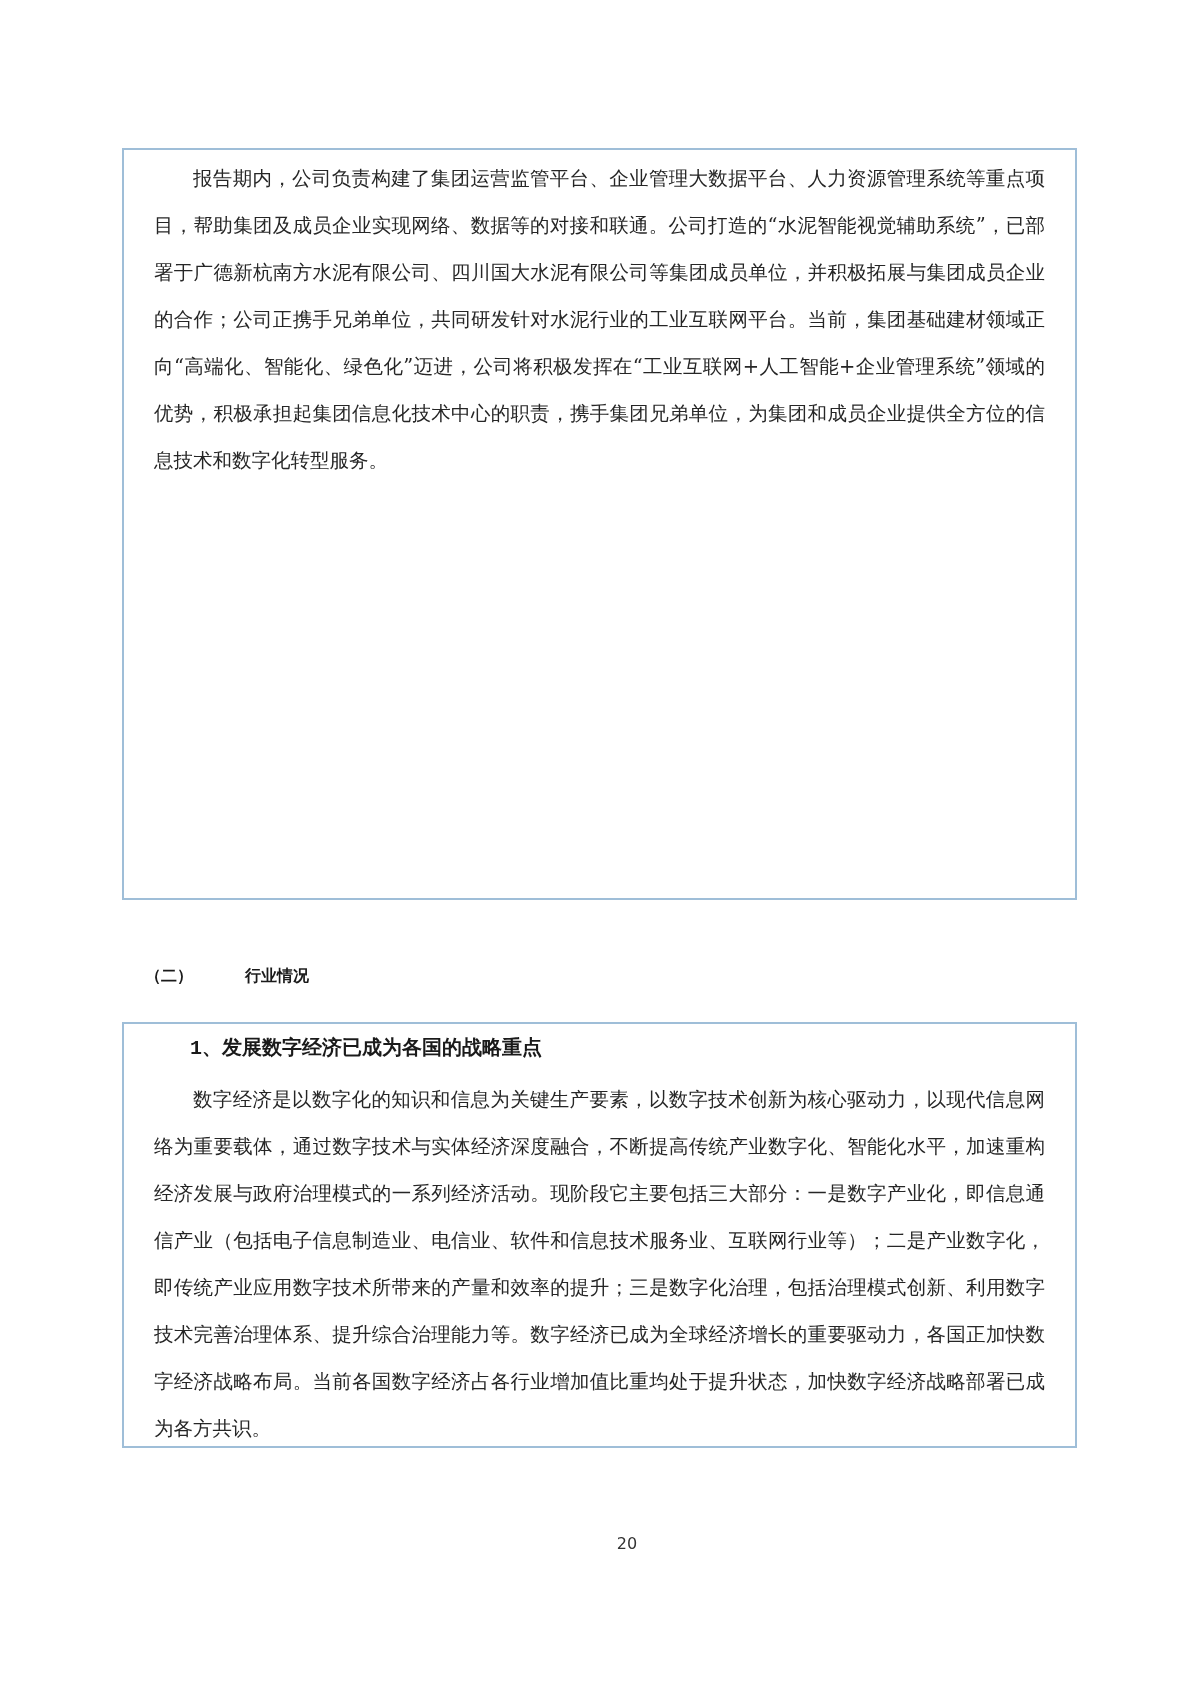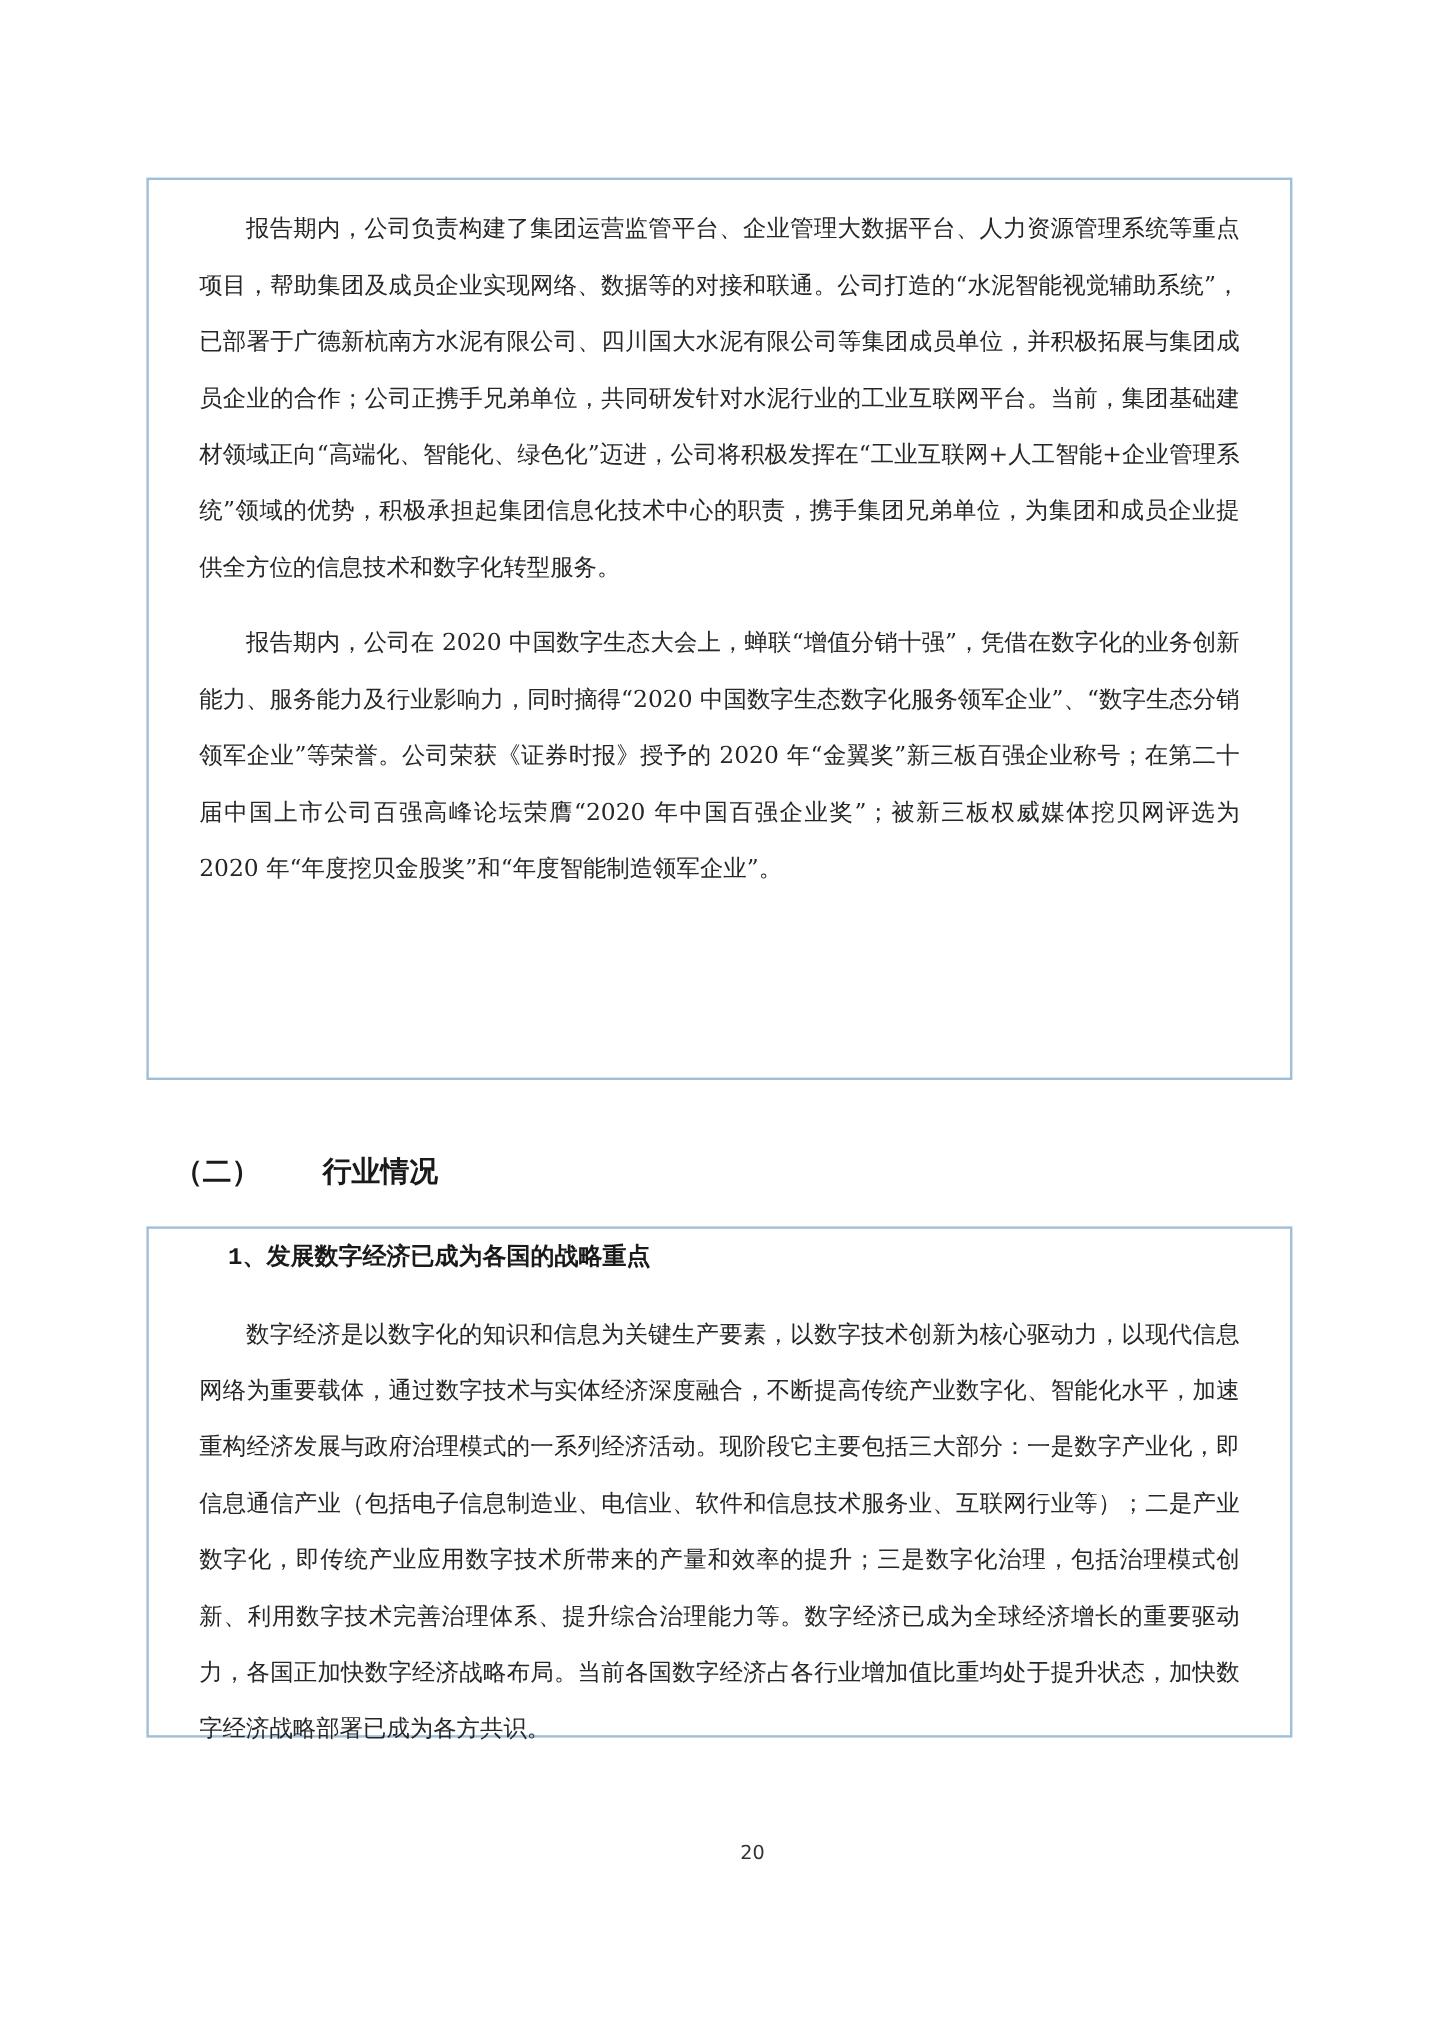--- a/index.html
+++ b/index.html
@@ -27,35 +27,35 @@
   }
   .box1 {
     top: 148px;
     height: 752px;
   }
   .box2 {
     top: 1022px;
     height: 426px;
   }
   .text-box p {
-    margin: 16px;
+    margin: 4px;
     font-size: 19.5px;
     line-height: 47px;
     text-indent: 2em;
     text-align: justify;
     text-align-last: left;
     color: #262626;
   }
   .section-heading {
     position: absolute;
     top: 962px;
     left: 145px;
     margin: 0;
     font-family: "DejaVu Sans", "Liberation Sans", sans-serif;
-    font-size: 24px;
+    font-size: 16px;
     font-weight: bold;
     color: #1a1a1a;
     line-height: 28px;
   }
   .section-heading .numbering {
     display: inline-block;
     margin-right: 52px;
   }
   .subheading {
     margin: 0;
@@ -76,21 +76,20 @@
     color: #333333;
   }
 </style>
 </head>
 <body>
 
 <div class="page">
 
   <div class="text-box box1">
     <p>报告期内，公司负责构建了集团运营监管平台、企业管理大数据平台、人力资源管理系统等重点项目，帮助集团及成员企业实现网络、数据等的对接和联通。公司打造的“水泥智能视觉辅助系统”，已部署于广德新杭南方水泥有限公司、四川国大水泥有限公司等集团成员单位，并积极拓展与集团成员企业的合作；公司正携手兄弟单位，共同研发针对水泥行业的工业互联网平台。当前，集团基础建材领域正向“高端化、智能化、绿色化”迈进，公司将积极发挥在“工业互联网+人工智能+企业管理系统”领域的优势，积极承担起集团信息化技术中心的职责，携手集团兄弟单位，为集团和成员企业提供全方位的信息技术和数字化转型服务。</p>
-    <p>报告期内，公司在 2020 中国数字生态大会上，蝉联“增值分销十强”，凭借在数字化的业务创新能力、服务能力及行业影响力，同时摘得“2020 中国数字生态数字化服务领军企业”、“数字生态分销领军企业”等荣誉。公司荣获《证券时报》授予的 2020 年“金翼奖”新三板百强企业称号；在第二十届中国上市公司百强高峰论坛荣膺“2020 年中国百强企业奖”；被新三板权威媒体挖贝网评选为 2020 年“年度挖贝金股奖”和“年度智能制造领军企业”。</p>
   </div>
 
   <h2 class="section-heading">
     <span class="numbering">（二）</span><span>行业情况</span>
   </h2>
 
   <div class="text-box box2">
     <h3 class="subheading">1、发展数字经济已成为各国的战略重点</h3>
     <p>数字经济是以数字化的知识和信息为关键生产要素，以数字技术创新为核心驱动力，以现代信息网络为重要载体，通过数字技术与实体经济深度融合，不断提高传统产业数字化、智能化水平，加速重构经济发展与政府治理模式的一系列经济活动。现阶段它主要包括三大部分：一是数字产业化，即信息通信产业（包括电子信息制造业、电信业、软件和信息技术服务业、互联网行业等）；二是产业数字化，即传统产业应用数字技术所带来的产量和效率的提升；三是数字化治理，包括治理模式创新、利用数字技术完善治理体系、提升综合治理能力等。数字经济已成为全球经济增长的重要驱动力，各国正加快数字经济战略布局。当前各国数字经济占各行业增加值比重均处于提升状态，加快数字经济战略部署已成为各方共识。</p>
   </div>

